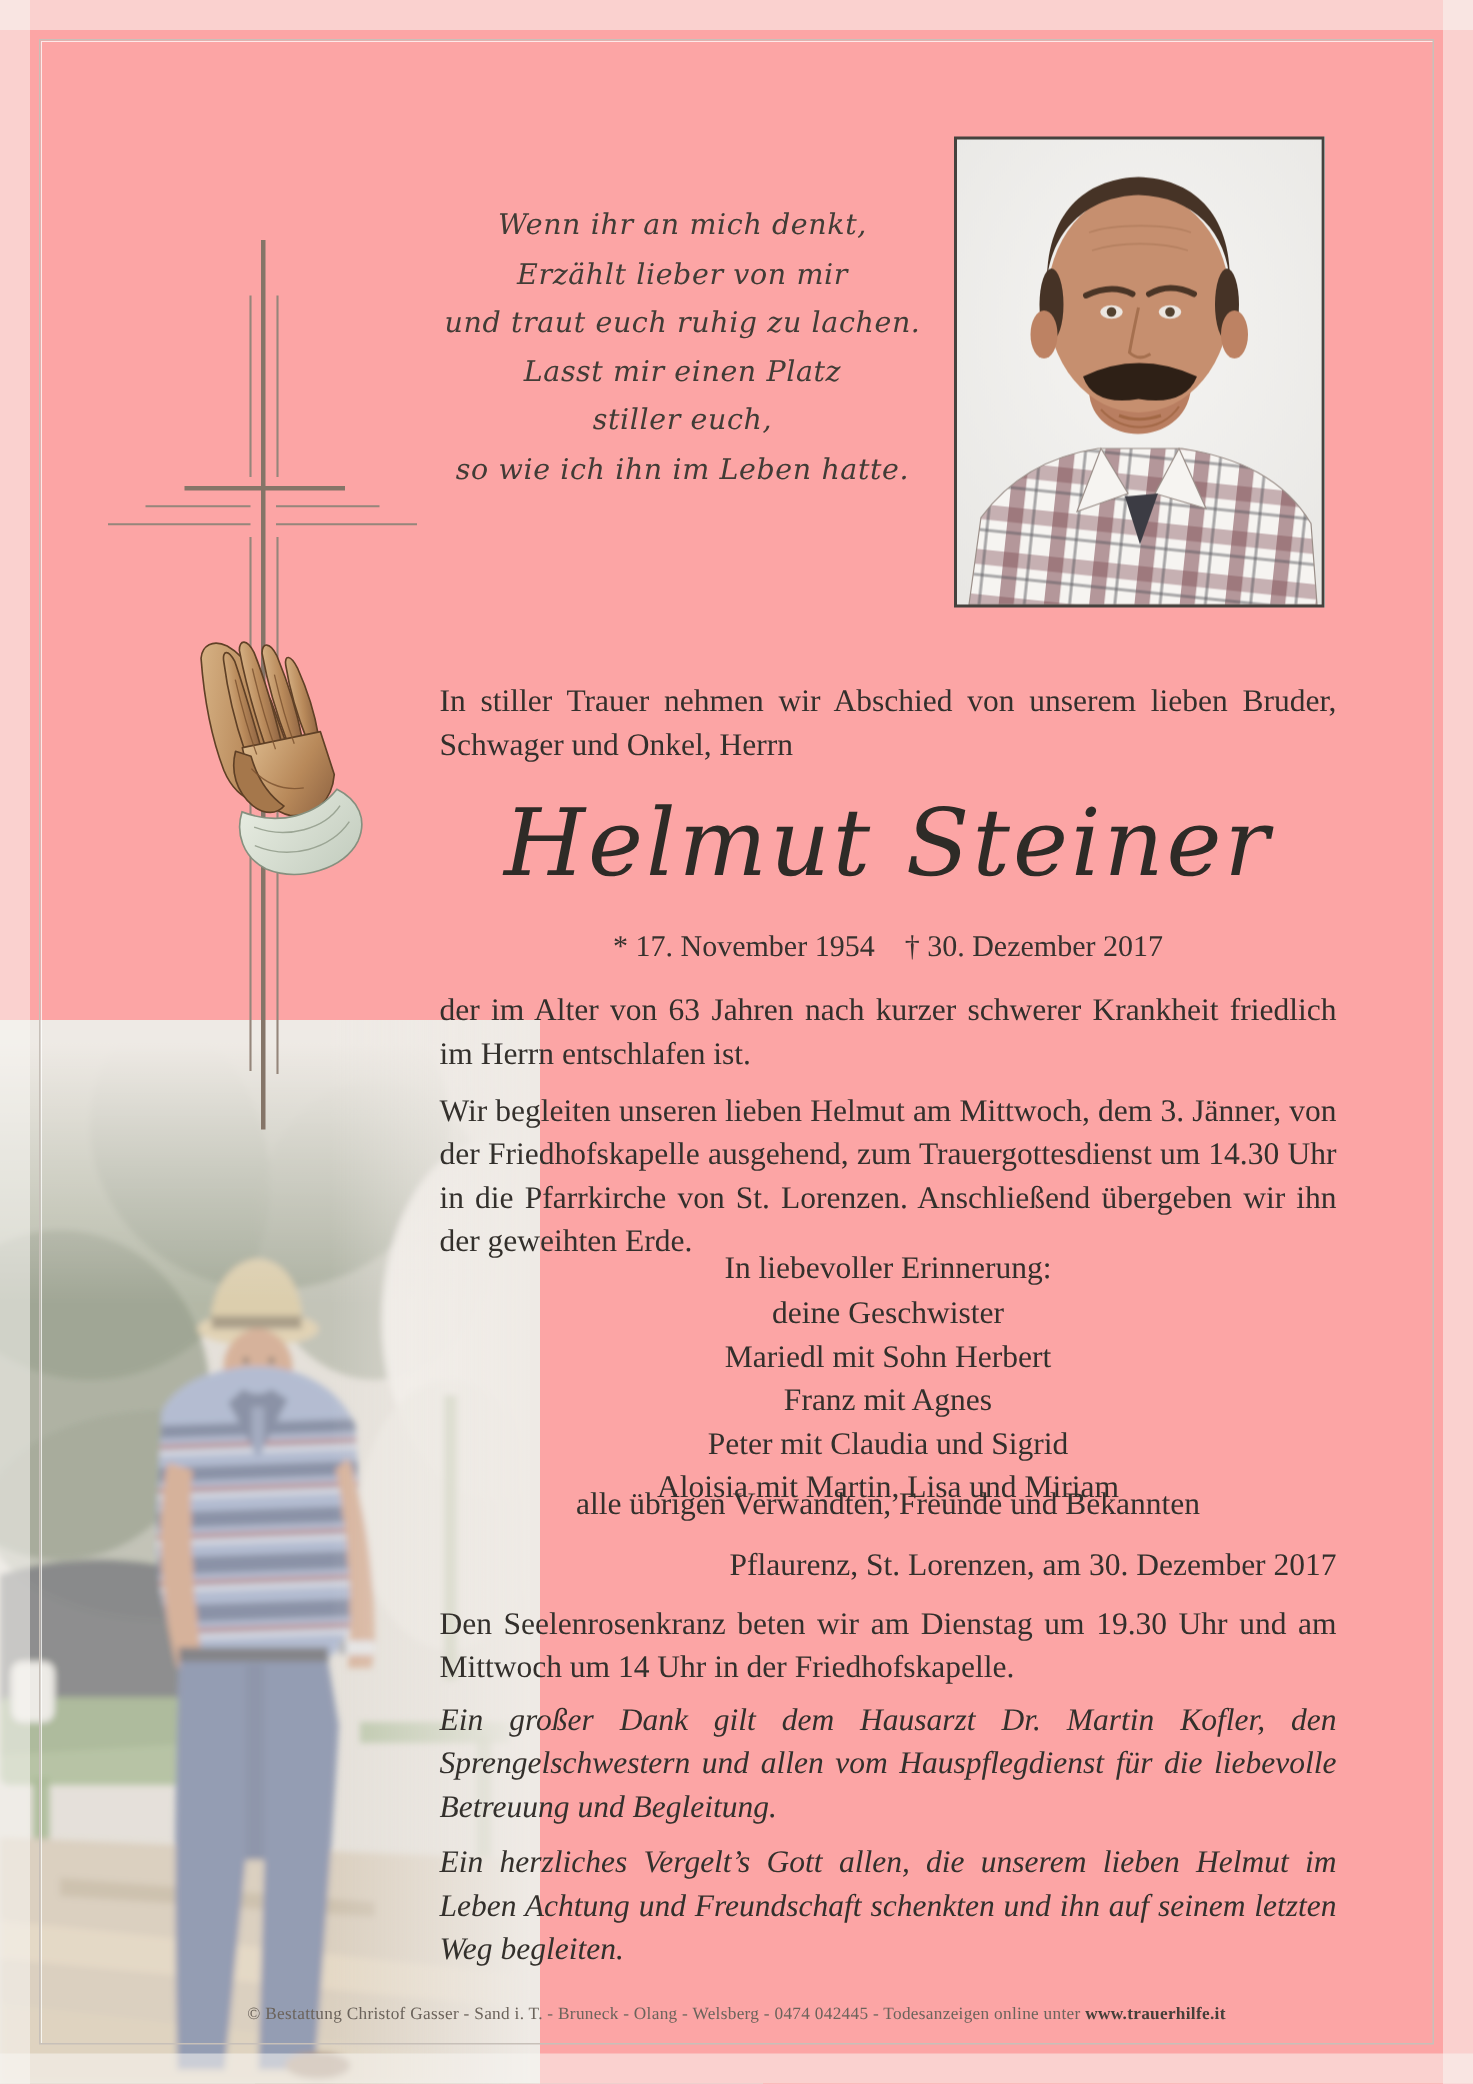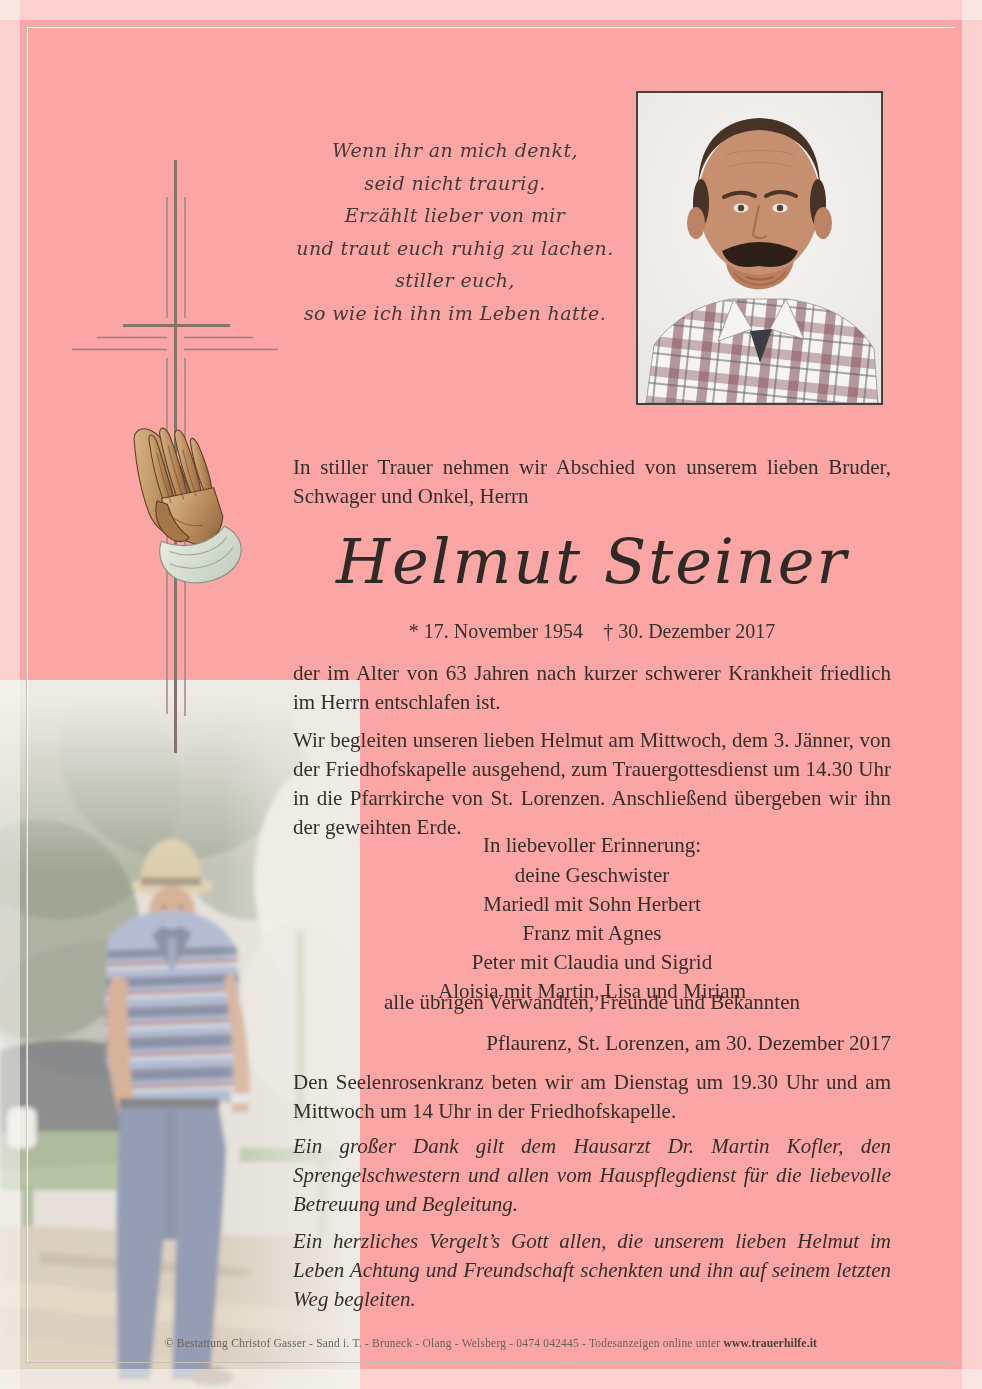--- a/index.html
+++ b/index.html
@@ -200,23 +200,23 @@
       <path d="M50,126 C42,138 42,155 55,167 C74,182 105,181 119,166 C129,154 127,140 115,129 C97,142 71,142 50,126 Z" fill="url(#cuffG)" stroke="#86907f" stroke-width="1.1"></path>
       <g stroke="#96a08f" stroke-width="1" fill="none" opacity="0.9">
         <path d="M55,138 C74,152 100,152 114,140"></path>
         <path d="M52,150 C72,166 100,166 117,152"></path>
       </g>
     </g>
   </svg>
 
   <div class="poem">
     <div>Wenn ihr an mich denkt,</div>
-    <div>seid nicht traurig.</div>
     <div>Erzählt lieber von mir</div>
     <div>und traut euch ruhig zu lachen.</div>
+    <div>Lasst mir einen Platz</div>
     <div>stiller euch,</div>
     <div>so wie ich ihn im Leben hatte.</div>
   </div>
 
   <div class="portrait">
     <svg width="243" height="310" viewBox="0 0 243 310">
       <defs>
         <pattern id="plaid" width="30" height="30" patternUnits="userSpaceOnUse" patternTransform="rotate(6)">
           <rect width="30" height="30" fill="#f6f4f1"></rect>
           <rect x="0" y="0" width="10" height="30" fill="#7d4a52" opacity="0.55"></rect>

